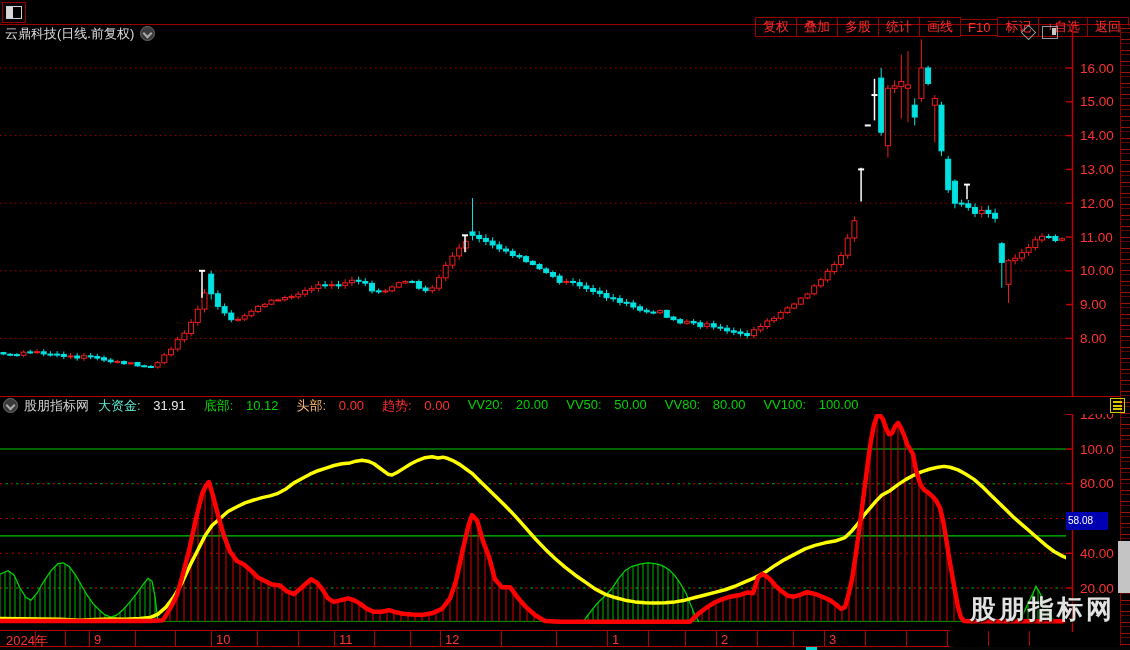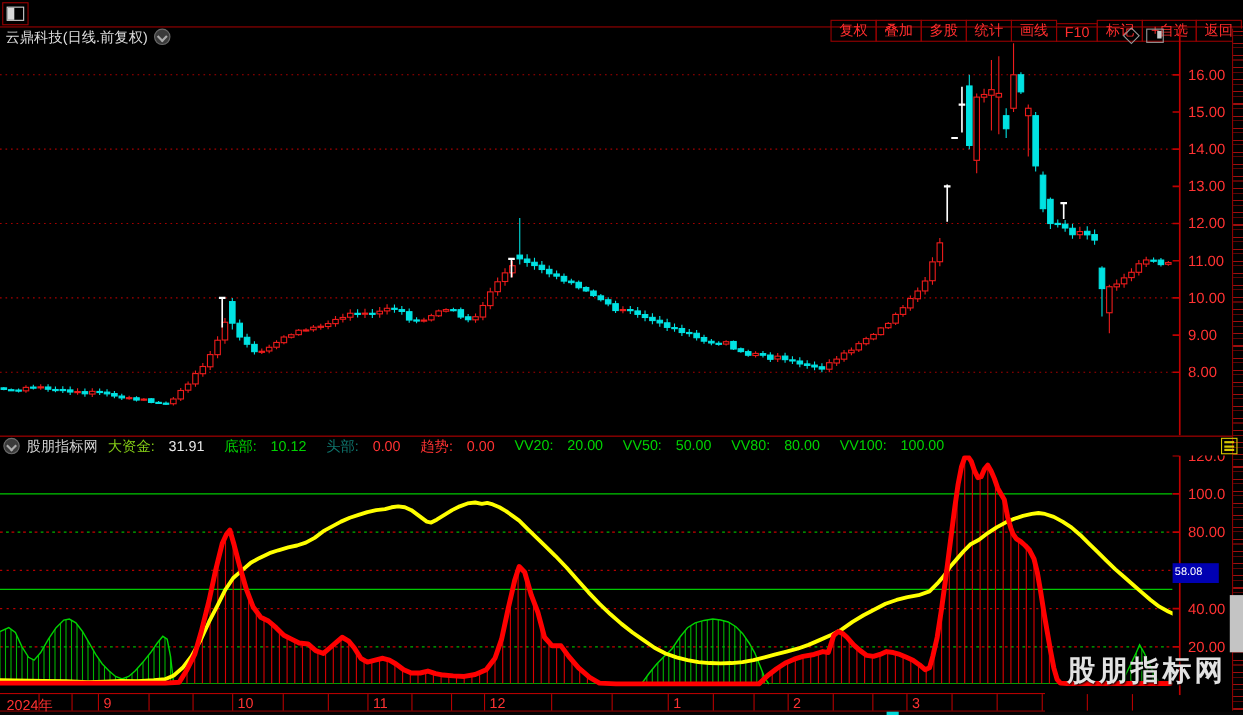--- a/index.html
+++ b/index.html
@@ -8,21 +8,21 @@
   
   .toolbar{position:absolute;left:0;top:0;width:1130px;height:24px;background:#000;
            border-bottom:1px solid #9a0000;display:flex;align-items:center;}
   .tb-iconbox{width:22px;height:19px;border:1px solid #9a0000;margin-left:2px;display:flex;
               align-items:center;justify-content:center;}
   .tb-icon{width:14px;height:11px;border:1px solid #cfcfcf;position:relative;}
   .tb-icon::after{content:"";position:absolute;left:0;top:0;width:6px;height:11px;background:#d8d8d8;}
   .tb-left{display:flex;align-items:center;gap:14px;margin-left:12px;}
   .tb-left .tbtn{color:#ff2d2d;font-size:13px;cursor:default;white-space:nowrap;}
   .tb-left .tbtn.active{color:#00dcdc;}
-  .tb-right{margin-left:auto;display:flex;align-items:flex-end;height:21px;margin-right:1px;margin-top:30px;}
+  .tb-right{margin-left:auto;display:flex;align-items:center;height:21px;margin-right:1px;margin-top:30px;}
   .tb-right .tbox{border:1px solid #960000;color:#ff2d2d;font-size:13px;display:flex;
                   align-items:center;padding:0 7px;margin-left:-1px;white-space:nowrap;}
   
   .titlerow{position:absolute;left:0;top:25px;width:1130px;height:17px;display:flex;align-items:center;}
   .title{color:#dedede;font-size:13px;margin-left:5px;}
   .cchev{width:13px;height:13px;border-radius:50%;background:#3a3a3a;border:1px solid #6a6a6a;
          margin-left:6px;position:relative;}
   .cchev::after{content:"";position:absolute;left:3px;top:3px;width:5px;height:5px;
          border-right:2px solid #aaa;border-bottom:2px solid #aaa;transform:rotate(45deg);}
   .tr-icons{position:absolute;right:72px;top:1px;display:flex;gap:8px;align-items:center;}
@@ -448,23 +448,23 @@
         <line x1="964" y1="158.60999999999996" x2="970" y2="158.60999999999996" stroke="#fff" stroke-width="2"></line>
       </g>
     </svg>
 
   <div class="divider"></div>
 
   <div class="ihdr">
     <span class="cchev" style="margin:0 6px 0 3px;"></span>
     <span style="color:#d2d2d2;">股朋指标网</span>
     <span id="ihdr-items" style="display:flex;">
-        <span><span style="color: #84cc16;">大资金: </span><span style="color: rgb(232, 232, 232);">31.91</span></span>
+        <span><span style="color: #5eead4;">大资金: </span><span style="color: rgb(232, 232, 232);">31.91</span></span>
         <span><span style="color: rgb(0, 210, 0);">底部: </span><span style="color: rgb(0, 210, 0);">10.12</span></span>
-        <span><span style="color: #0f766e;">头部: </span><span style="color: rgb(255, 50, 50);">0.00</span></span>
+        <span><span style="color: #fdba74;">头部: </span><span style="color: rgb(255, 50, 50);">0.00</span></span>
         <span><span style="color: rgb(255, 50, 50);">趋势: </span><span style="color: rgb(255, 50, 50);">0.00</span></span>
         <span><span style="color: rgb(0, 210, 0);">VV20: </span><span style="color: rgb(0, 210, 0);">20.00</span></span>
         <span><span style="color: rgb(0, 210, 0);">VV50: </span><span style="color: rgb(0, 210, 0);">50.00</span></span>
         <span><span style="color: rgb(0, 210, 0);">VV80: </span><span style="color: rgb(0, 210, 0);">80.00</span></span>
         <span><span style="color: rgb(0, 210, 0);">VV100: </span><span style="color: rgb(0, 210, 0);">100.00</span></span>
       </span>
   </div>
 
   <svg id="indsvg" class="isvg" width="1130" height="218">
       <defs>

